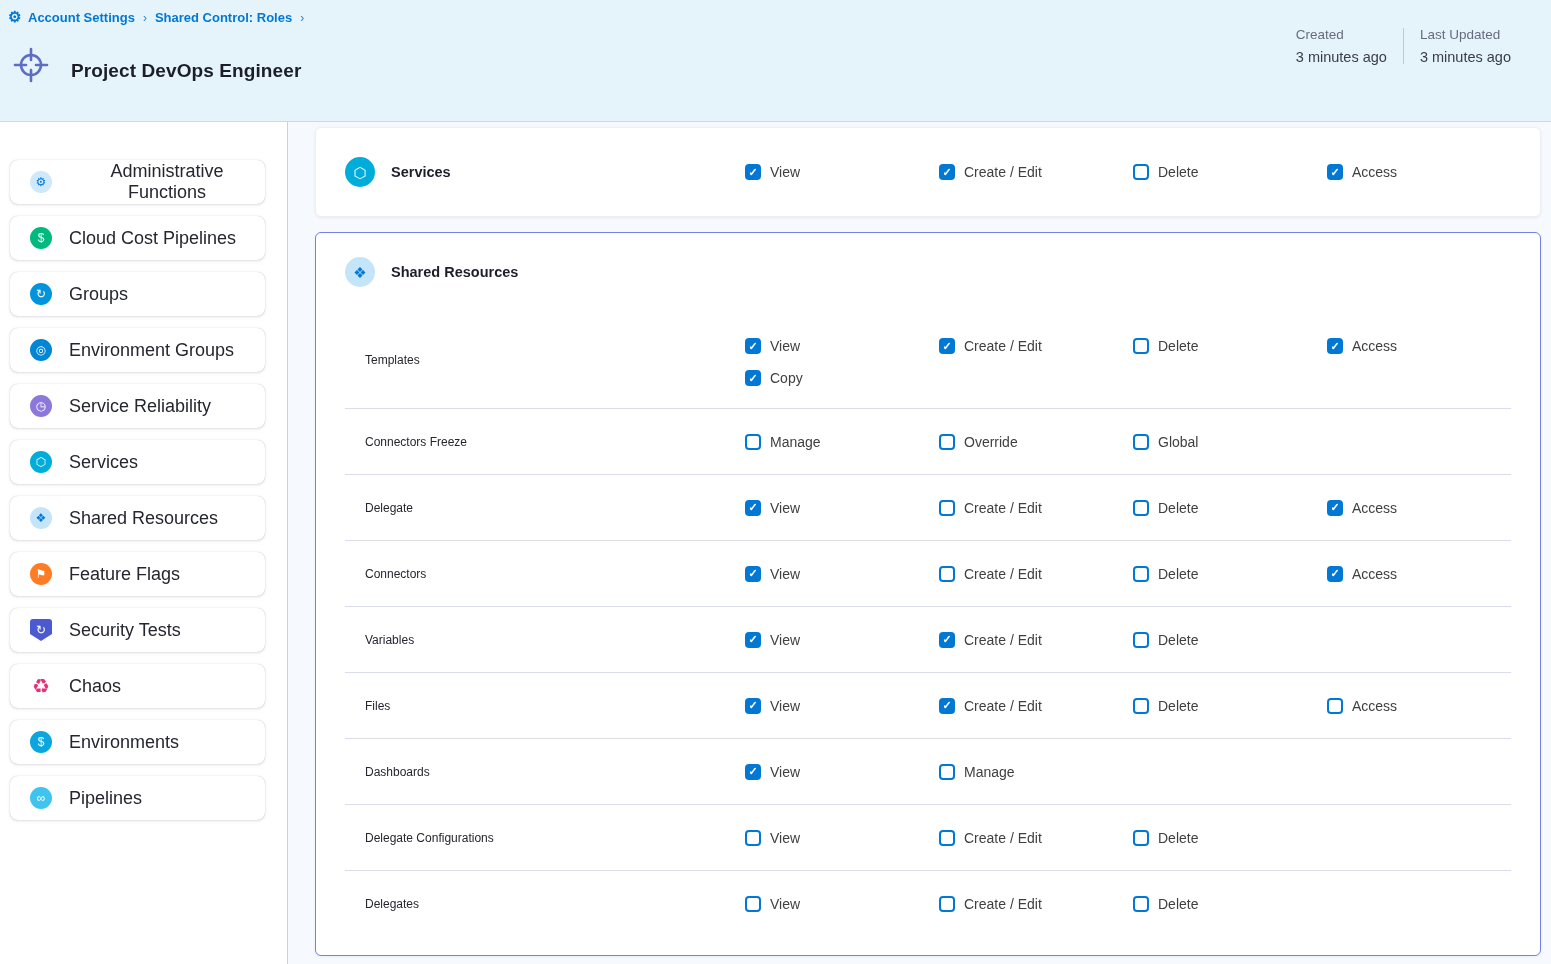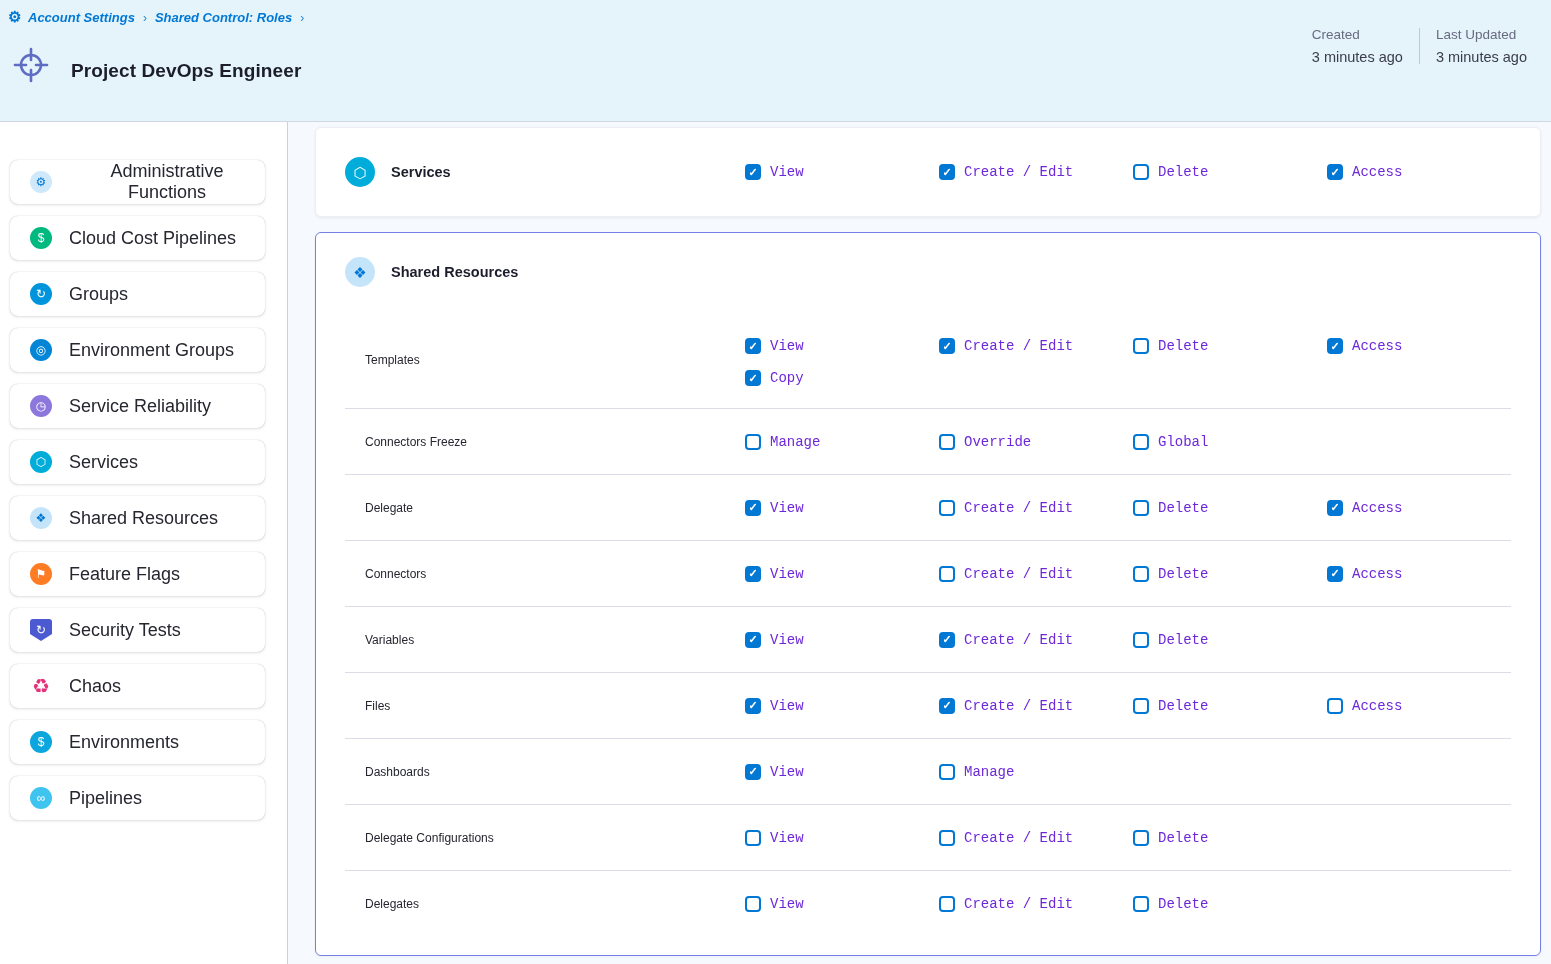--- a/index.html
+++ b/index.html
@@ -15,29 +15,29 @@
   .topbar {
     position:absolute; top:0; left:0; right:0; height:122px;
     background:#e5f4fb; border-bottom:1px solid #d2d6e0;
   }
   .breadcrumb {
     position:absolute; top:10px; left:28px;
     display:flex; align-items:center; gap:8px;
     font-size:13px; font-weight:600; color:#0278d5;
   }
   .breadcrumb .gear { position:absolute; left:-20px; top:-1px; font-size:15px; line-height:1; }
-  .crumb { cursor:pointer; text-decoration:none; color:#0278d5;font-style:italic; }
+  .crumb { cursor:pointer; text-decoration:none; color:#0278d5; }
   .crumb-sep { font-weight:400; font-size:12px; color:#2b84d0; }
 
   .title-icon { position:absolute; top:46px; left:12px; }
   .page-title {
     position:absolute; top:60px; left:71px; margin:0;
     font-size:19px; font-weight:600; color:#1c1d2b; letter-spacing:.1px;
   }
-  .meta { position:absolute; top:27px; right:8px; display:flex; align-items:stretch; }
+  .meta { position:absolute; top:27px; right:24px; display:flex; align-items:stretch; }
   .meta-col { padding:0 16px; }
   .meta-label { font-size:13.5px; color:#686a80; margin-bottom:7px; }
   .meta-value { font-size:14.5px; color:#3b3c4b; }
   .meta-sep { width:1px; background:#c2c7d4; margin:1px 0; }
 
   
   .sidebar {
     position:absolute; top:122px; left:0; bottom:0; width:288px;
     background:#ffffff; border-right:1px solid #ccd0db;
     padding-top:38px; overflow:hidden;
@@ -94,21 +94,21 @@
   .row-sep { border-top:1px solid #dbdde9; margin:0 29px; }
 
   
   .cb { display:flex; align-items:center; gap:9px; height:22px; cursor:pointer; }
   .cb-box {
     width:16px; height:16px; border:2px solid #0278d5; border-radius:4px;
     background:#fff; color:#fff; font-size:11px; font-weight:700;
     display:flex; align-items:center; justify-content:center; line-height:1; flex:none;
   }
   .cb.on .cb-box { background:#0278d5; }
-  .cb-label { font-size:14px; color:#6d28d9;font-family:Liberation Mono, monospace; }
+  .cb-label { font-size:14px; color:#404040; }
 </style>
 </head>
 <body>
 
 <div class="page">
 
   <header class="topbar">
     <nav class="breadcrumb">
       <span class="gear">⚙</span>
       <a class="crumb">Account Settings</a>

